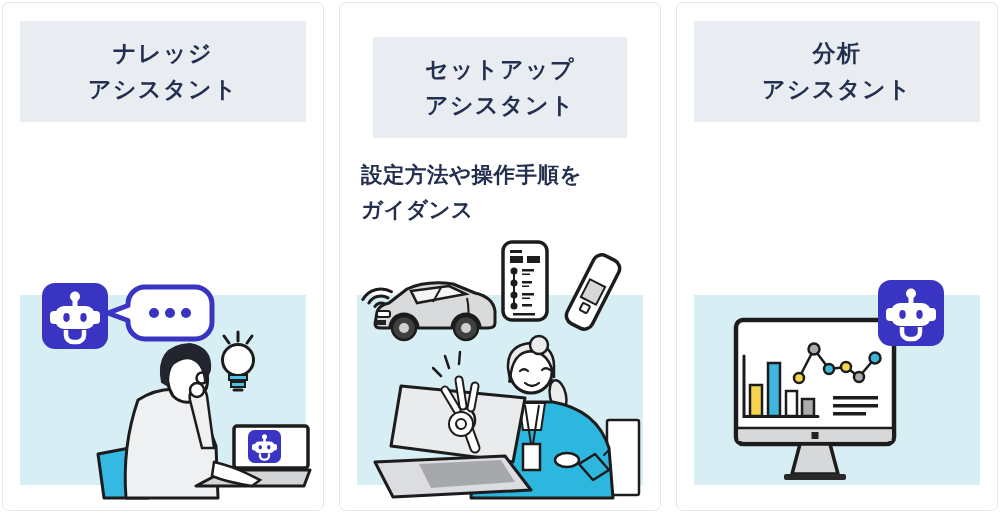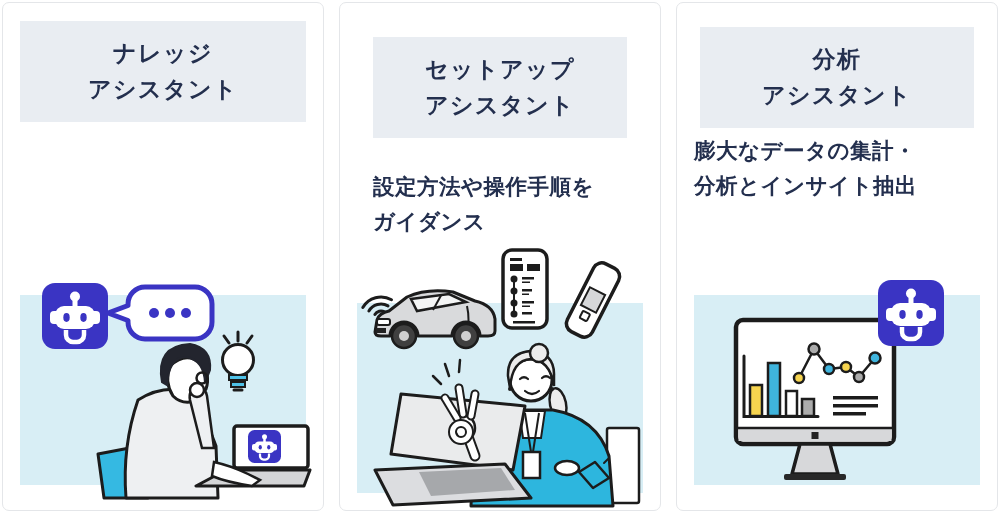--- a/index.html
+++ b/index.html
@@ -77,21 +77,21 @@
 
           <path d="M194 214 Q212 218 228 226 L240 232 L232 238 Q206 234 192 228 Z" fill="#fff" stroke="#1c1c1c" stroke-width="2.5"></path>
         </g>
       </svg>
     </div>
   </section>
 
   <section class="card">
     <h2 class="title-box" style="margin:16px;">セットアップ
 アシスタント</h2>
-    <p class="desc" style="margin:16px;">設定方法や操作手順を
+    <p class="desc" style="margin:4px;">設定方法や操作手順を
 ガイダンス</p>
     <div class="illus">
       <svg viewBox="0 0 286 250">
         <rect x="0" y="47" width="286" height="190" fill="#d8eef5"></rect>
 
         <g fill="none" stroke="#1c1c1c" stroke-width="3" stroke-linecap="round">
           <path d="M17.9 58.5 A7 7 0 0 1 27.5 55.9"></path>
           <path d="M11.9 55 A14 14 0 0 1 31 49.9"></path>
           <path d="M5.8 51.5 A21 21 0 0 1 34.5 43.8"></path>
         </g>
@@ -177,24 +177,22 @@
             <line x1="92" y1="120" x2="88" y2="108"></line>
             <line x1="102" y1="116" x2="103" y2="104"></line>
           </g>
           <line x1="247" y1="207" x2="251" y2="203" stroke="#1c1c1c" stroke-width="2" stroke-linecap="round"></line>
         </g>
       </svg>
     </div>
   </section>
 
   <section class="card">
-    <h2 class="title-box" style="margin:6px;">分析
+    <h2 class="title-box" style="margin:0;">分析
 アシスタント</h2>
-    <p class="desc" style="margin:0;">膨大なデータの集計・
-分析とインサイト抽出</p>
     <div class="illus">
       <svg viewBox="0 0 286 250">
         <rect x="0" y="47" width="286" height="190" fill="#d8eef5"></rect>
         <g>
           <rect x="42" y="72" width="158" height="124" rx="7" fill="#fff" stroke="#1c1c1c" stroke-width="4.5"></rect>
           <rect x="44.5" y="180" width="153" height="13" fill="#d7d8da"></rect>
           <line x1="44" y1="180" x2="198" y2="180" stroke="#1c1c1c" stroke-width="2.5"></line>
           <rect x="117.5" y="184" width="7" height="7" fill="#222"></rect>
           <polygon points="106,196 136,196 144,226 98,226" fill="#d7d8da" stroke="#1c1c1c" stroke-width="3.5" stroke-linejoin="round"></polygon>
           <rect x="90" y="226" width="62" height="6" rx="2" fill="#282828"></rect>

